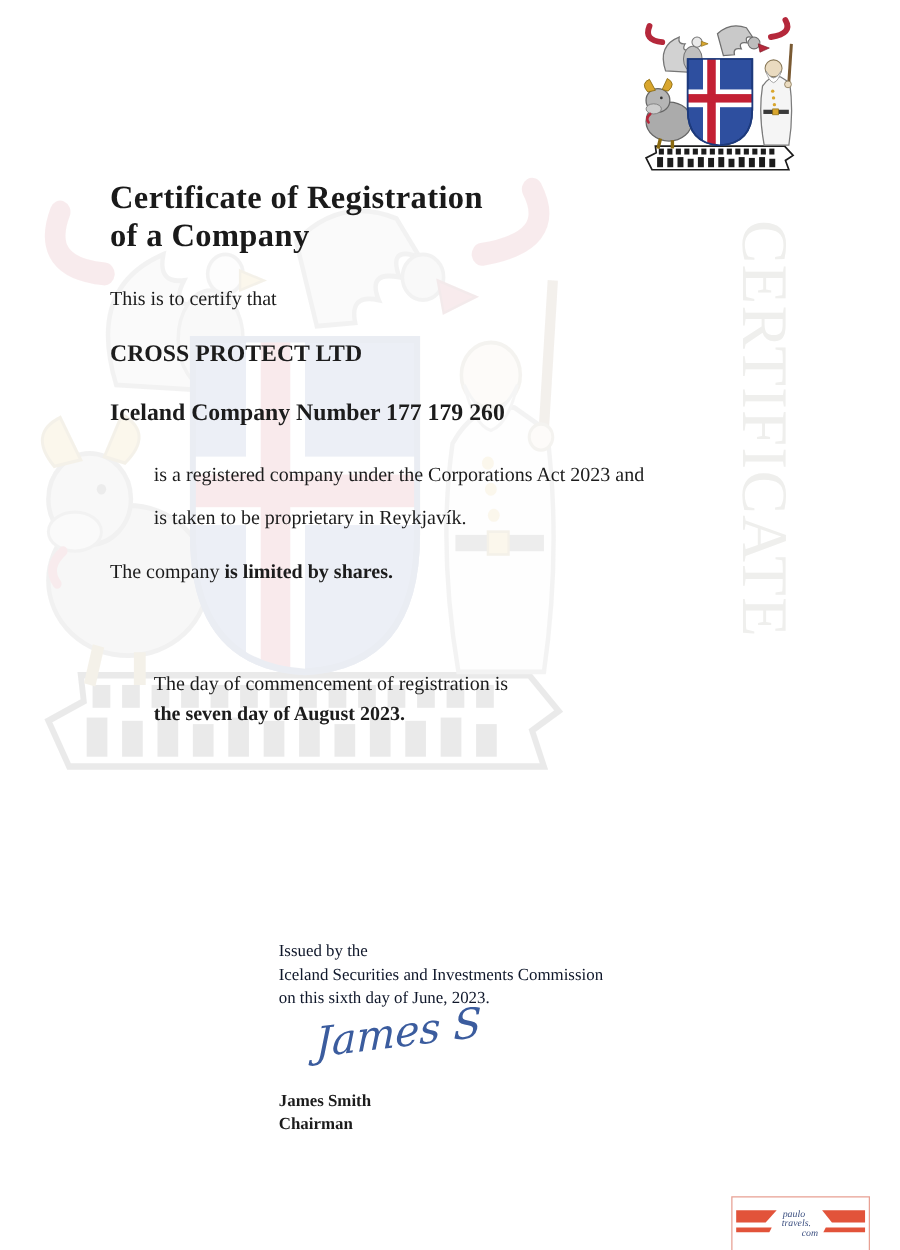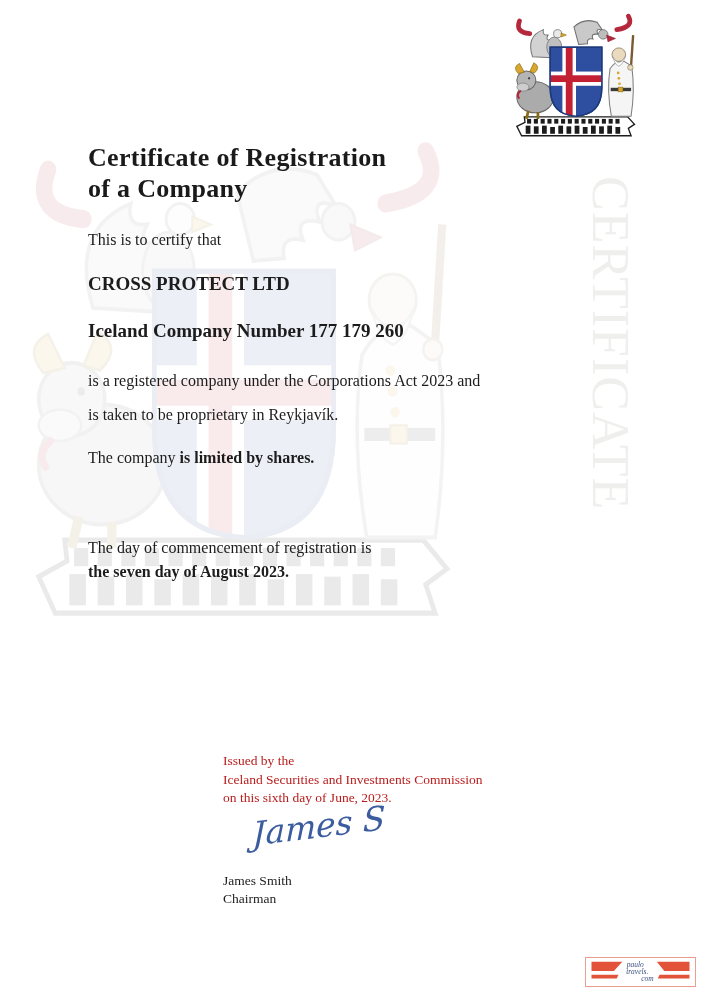--- a/index.html
+++ b/index.html
@@ -52,65 +52,65 @@
     color: #1a1a1a;
     letter-spacing: 0.3px;
   }
   .para {
     position: absolute;
     left: 88px;
     font-size: 16px;
     color: #1c1c1c;
     line-height: 24px;
   }
-  .para .ln { display: block; }
+  .para .ln { display: block; margin-left: 35px; }
   .p-intro        { top: 228px; }
   .p-company      { top: 272px; font-size: 19px; font-weight: bold; }
   .p-number       { top: 319px; font-size: 19px; font-weight: bold; }
   .p-registered   { top: 364px; line-height: 34px; }
   .p-shares       { top: 446px; }
   .p-proprietary  { top: 492px; }
   .p-commencement { top: 536px; line-height: 24px; }
   .p-commencement .bold-line { font-weight: bold; }
   b { font-weight: bold; }
 
   
   .issuer {
     position: absolute;
     left: 223px; top: 752px;
     font-size: 13.5px;
     line-height: 18.5px;
-    color: #b91c1c;
+    color: #0f172a;
   }
   .issuer span { display: block; }
   .signature {
     position: absolute;
     left: 252px; top: 806px;
     width: 140px;
     font-family: "DejaVu Serif", serif;
     font-style: italic;
     font-size: 33px;
     color: #3b5c9e;
     transform: rotate(-7deg) skewX(-8deg);
     white-space: nowrap;
   }
   .signatory {
     position: absolute;
     left: 223px; top: 872px;
     font-size: 13.5px;
     line-height: 18px;
     color: #1c1c1c;
   }
-  .signatory span { display: block; }
+  .signatory span { display: block; font-weight: bold; }
 
   
   .brand {
     position: absolute;
     left: 585px; top: 957px;
-    width: 111px; height: 30px;
+    width: 111px; height: 44px;
     border: 1px solid #e8a093;
     background: #ffffff;
   }
   .brand svg { display: block; width: 100%; height: 100%; }
   .brand text {
     font-family: "Liberation Serif", serif;
     font-style: italic;
     font-size: 8px;
     fill: #3b4f80;
   }

